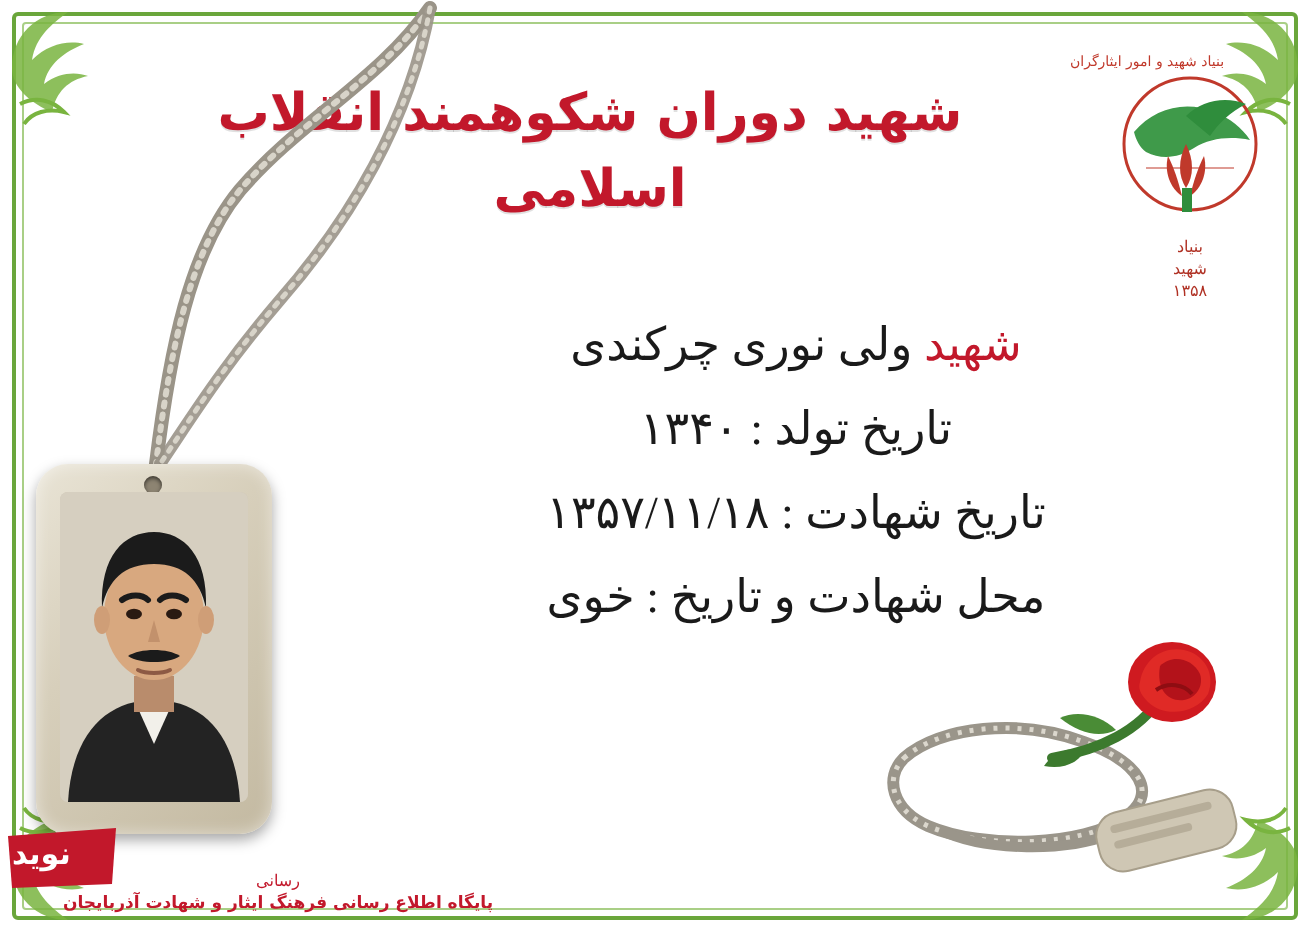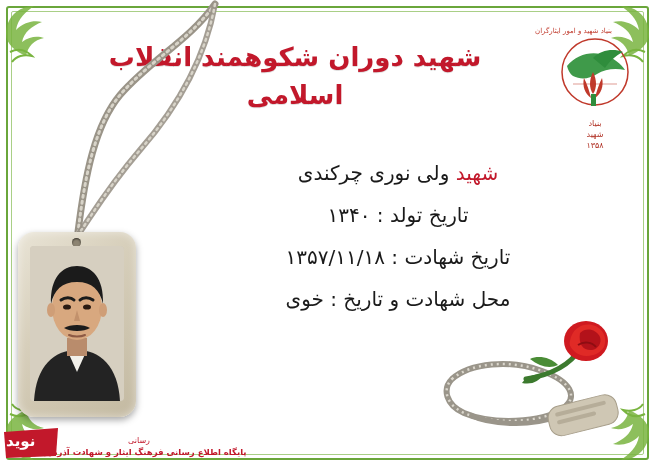--- a/index.html
+++ b/index.html
@@ -118,24 +118,25 @@
   
   .info {
     position: absolute;
     top: 152px;
     right: 92px;
     width: 330px;
     direction: rtl;
     text-align: center;
   }
   .info-row {
-    font-size: 20px;
+    font-size: 23px;
     color: #1a1a1a;
     line-height: 42px;
     white-space: nowrap;
+    font-family: Liberation Serif, serif;
   }
   .info-row .label-red {
     color: #c2182b;
   }
 
   
   .dogtag-area {
     position: absolute;
     top: 0;
     left: 0;
@@ -201,21 +202,21 @@
     line-height: 11px;
   }
   .bottom-caption .line2 {
     color: #c2182b;
     font-size: 8.5px;
     line-height: 12px;
     font-weight: bold;
   }
   .navid-badge {
     position: absolute;
-    bottom: 6px;
+    bottom: 20px;
     left: 2px;
     width: 58px;
     height: 34px;
     margin-top: 24px;
   }
   .navid-badge .nb-text {
     position: absolute;
     left: 4px;
     top: 6px;
     color: #ffffff;

